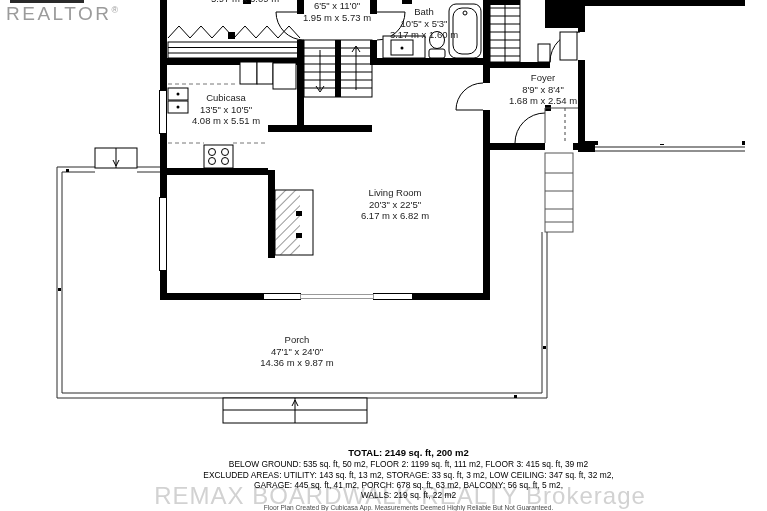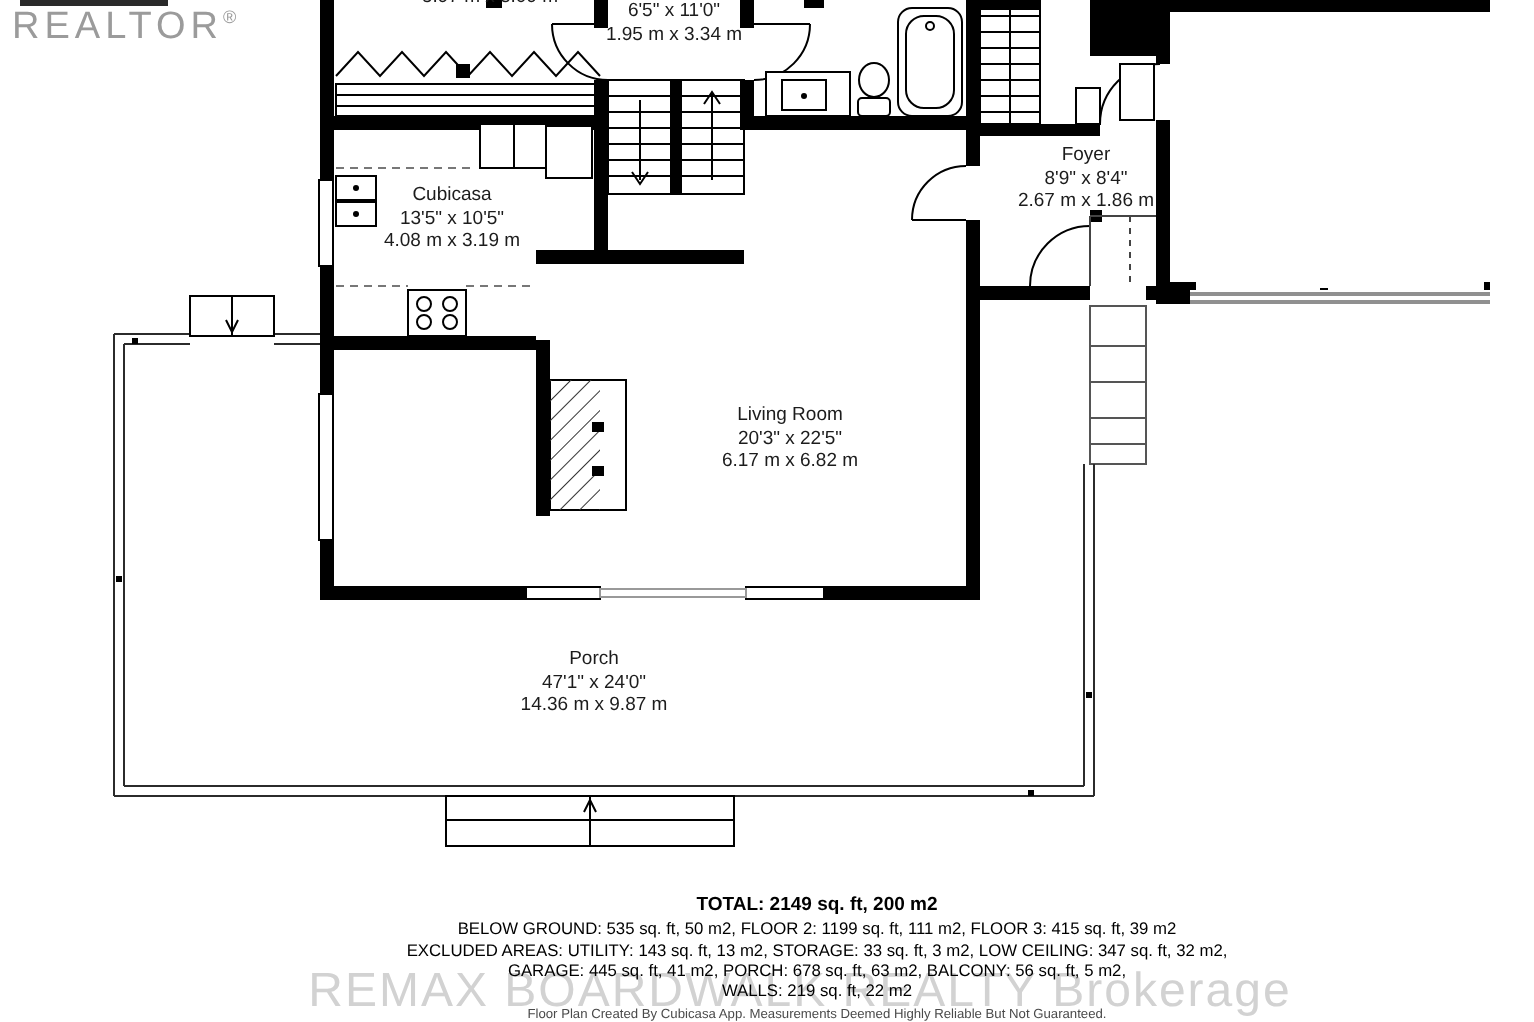--- a/index.html
+++ b/index.html
@@ -211,38 +211,43 @@
   </svg>
 
   <div class="logo-bar"></div>
   <div class="realtor"><span>REALTOR</span><sup>®</sup></div>
 
   <div class="lbl" style="left:245px;top:-7px">
     <div>5.97 m x 3.09 m</div>
   </div>
   <div class="lbl" style="left:337px;top:0px">
     <div>6'5" x 11'0"</div>
-    <div>1.95 m x 3.34 m</div>
+    <div>1.95 m x 5.73 m</div>
+  </div>
+  <div class="lbl" style="left:424px;top:6px">
+    <div>Bath</div>
+    <div>10'5" x 5'3"</div>
+    <div>3.17 m x 1.60 m</div>
   </div>
   <div class="lbl" style="left:543px;top:72px">
     <div>Foyer</div>
     <div>8'9" x 8'4"</div>
-    <div>2.67 m x 1.86 m</div>
+    <div>1.68 m x 2.54 m</div>
   </div>
   <div class="lbl" style="left:226px;top:92px">
     <div>Cubicasa</div>
     <div>13'5" x 10'5"</div>
-    <div>4.08 m x 3.19 m</div>
-  </div>
-  <div class="lbl" style="left:395px;top:202px">
+    <div>4.08 m x 5.51 m</div>
+  </div>
+  <div class="lbl" style="left:395px;top:187px">
     <div>Living Room</div>
     <div>20'3" x 22'5"</div>
     <div>6.17 m x 6.82 m</div>
   </div>
-  <div class="lbl" style="left:297px;top:324px">
+  <div class="lbl" style="left:297px;top:334px">
     <div>Porch</div>
     <div>47'1" x 24'0"</div>
     <div>14.36 m x 9.87 m</div>
   </div>
 
   <div class="wm">REMAX BOARDWALK REALTY Brokerage</div>
   <div class="summary s-total" style="top:447px">TOTAL: 2149 sq. ft, 200 m2</div>
   <div class="summary s-line" style="top:459px">BELOW GROUND: 535 sq. ft, 50 m2, FLOOR 2: 1199 sq. ft, 111 m2, FLOOR 3: 415 sq. ft, 39 m2</div>
   <div class="summary s-line" style="top:469.5px">EXCLUDED AREAS: UTILITY: 143 sq. ft, 13 m2, STORAGE: 33 sq. ft, 3 m2, LOW CEILING: 347 sq. ft, 32 m2,</div>
   <div class="summary s-line" style="top:480px">GARAGE: 445 sq. ft, 41 m2, PORCH: 678 sq. ft, 63 m2, BALCONY: 56 sq. ft, 5 m2,</div>

